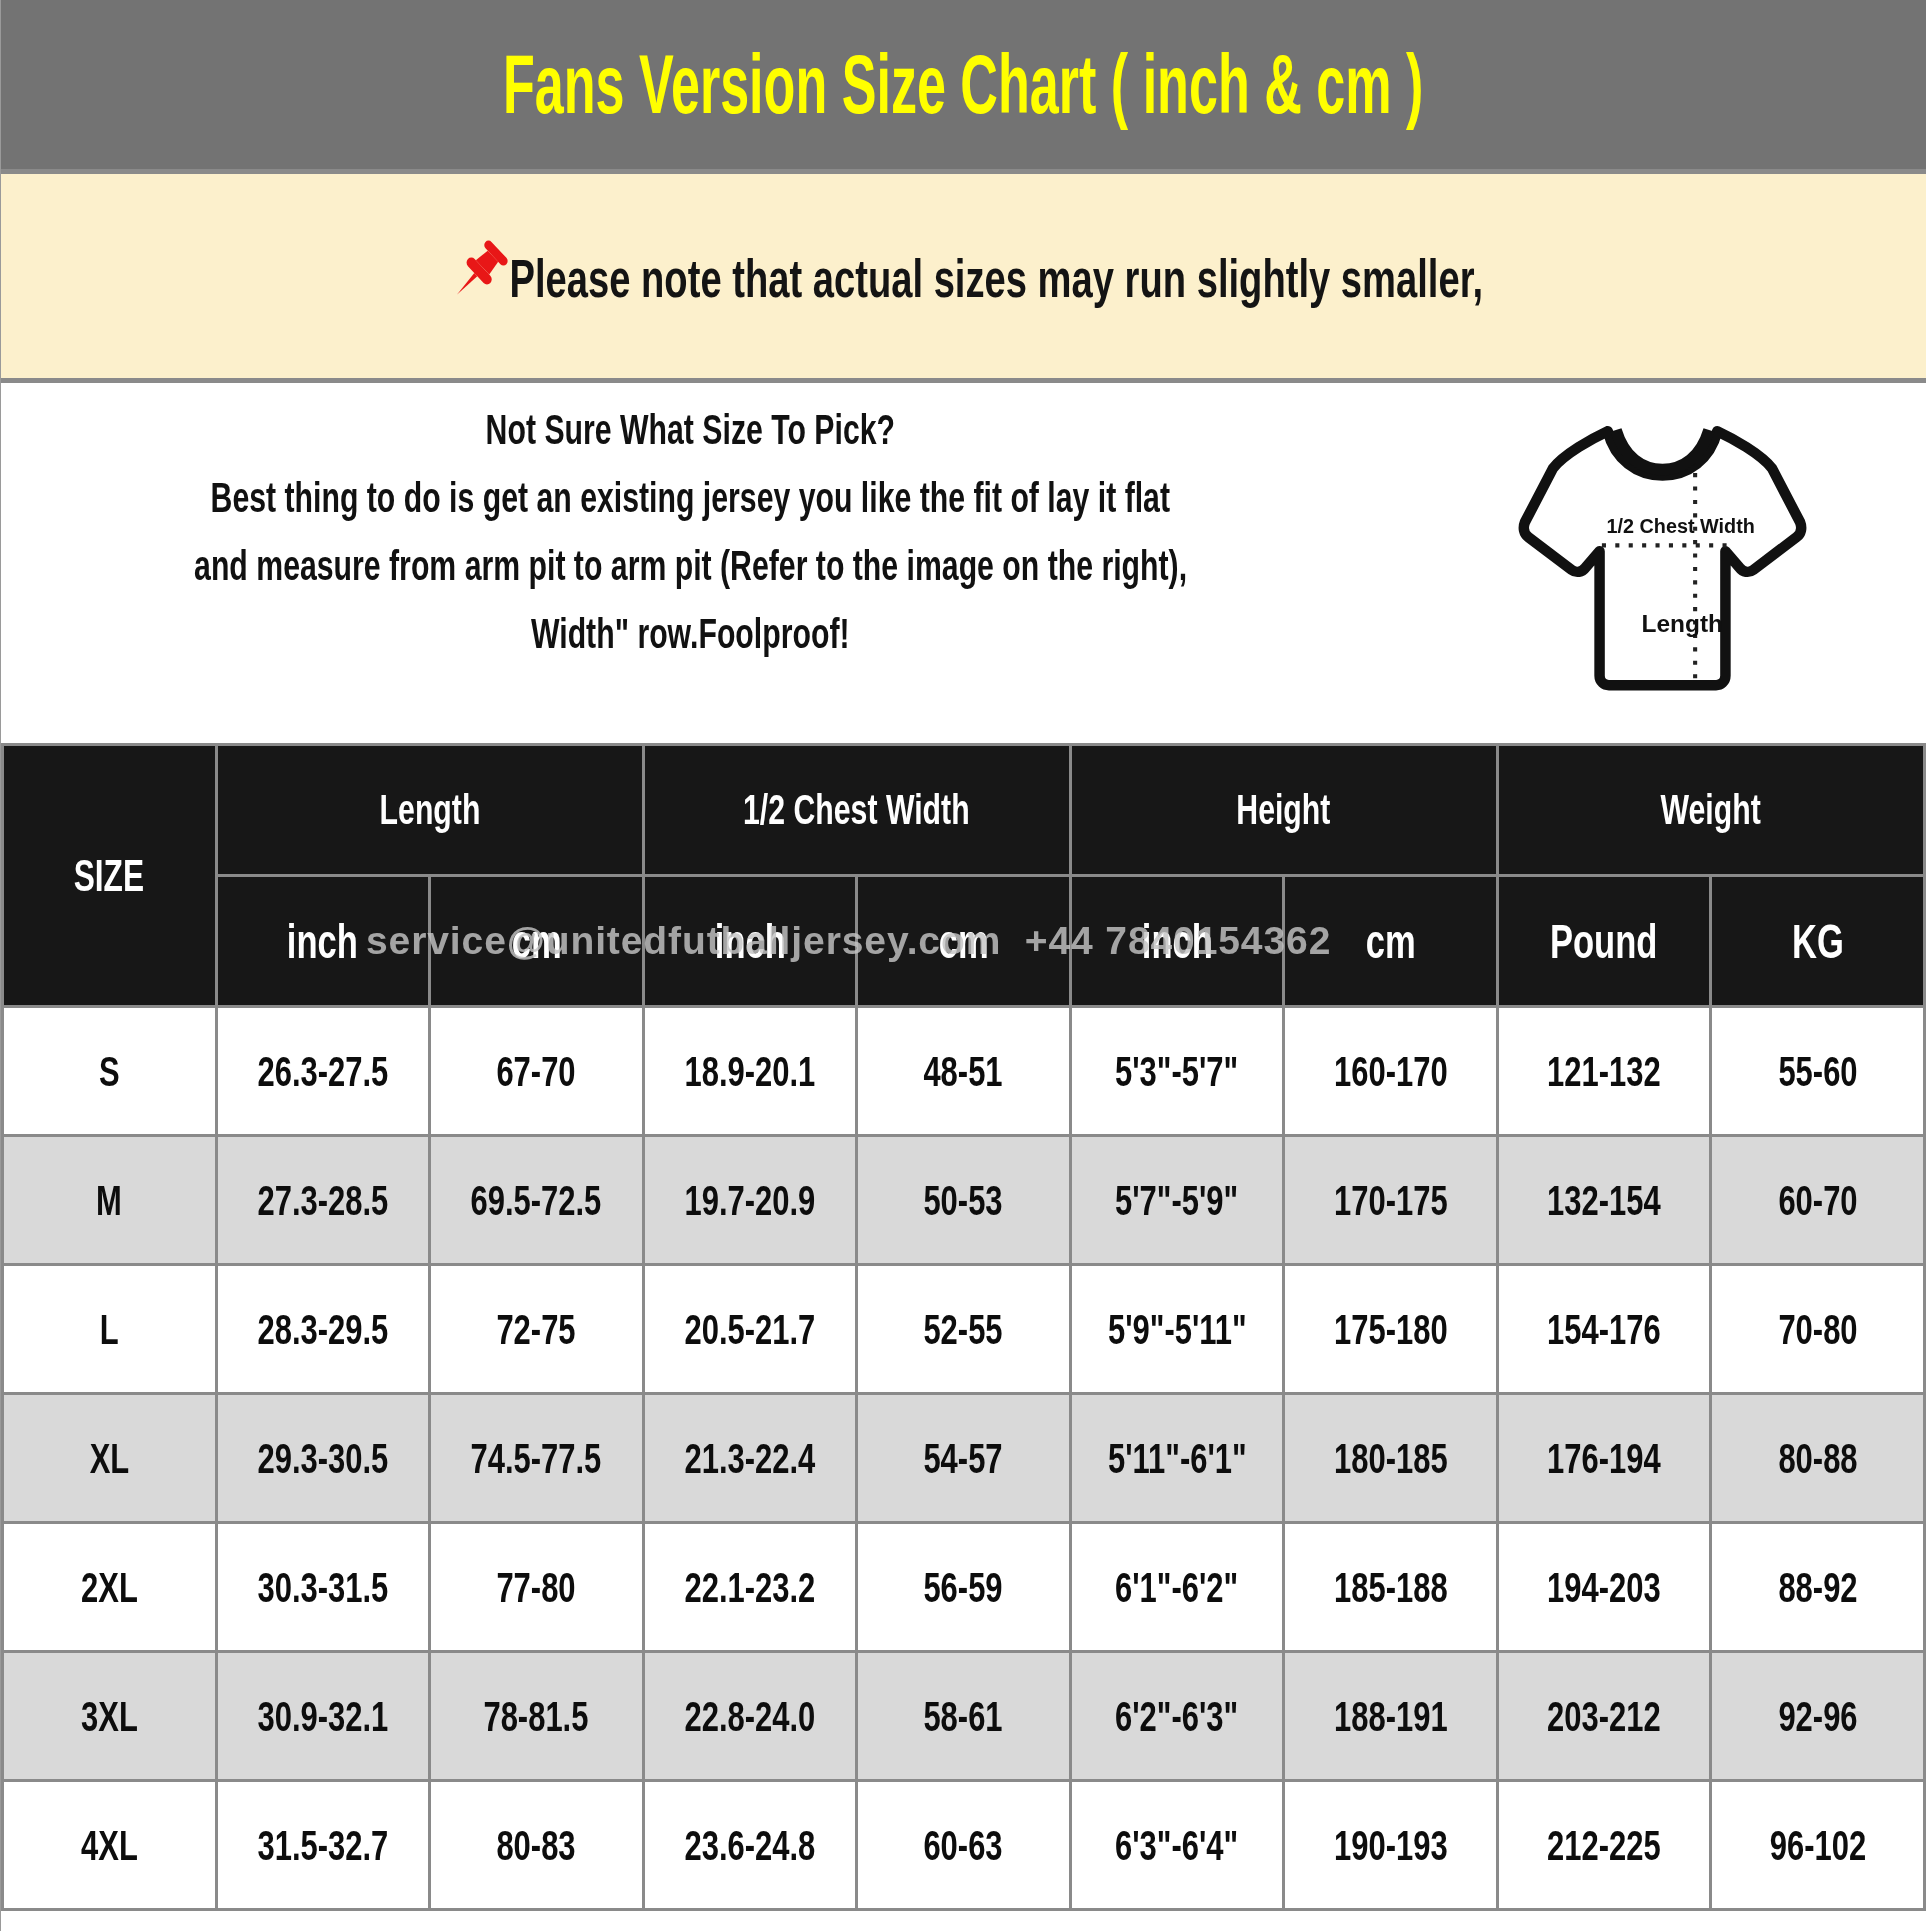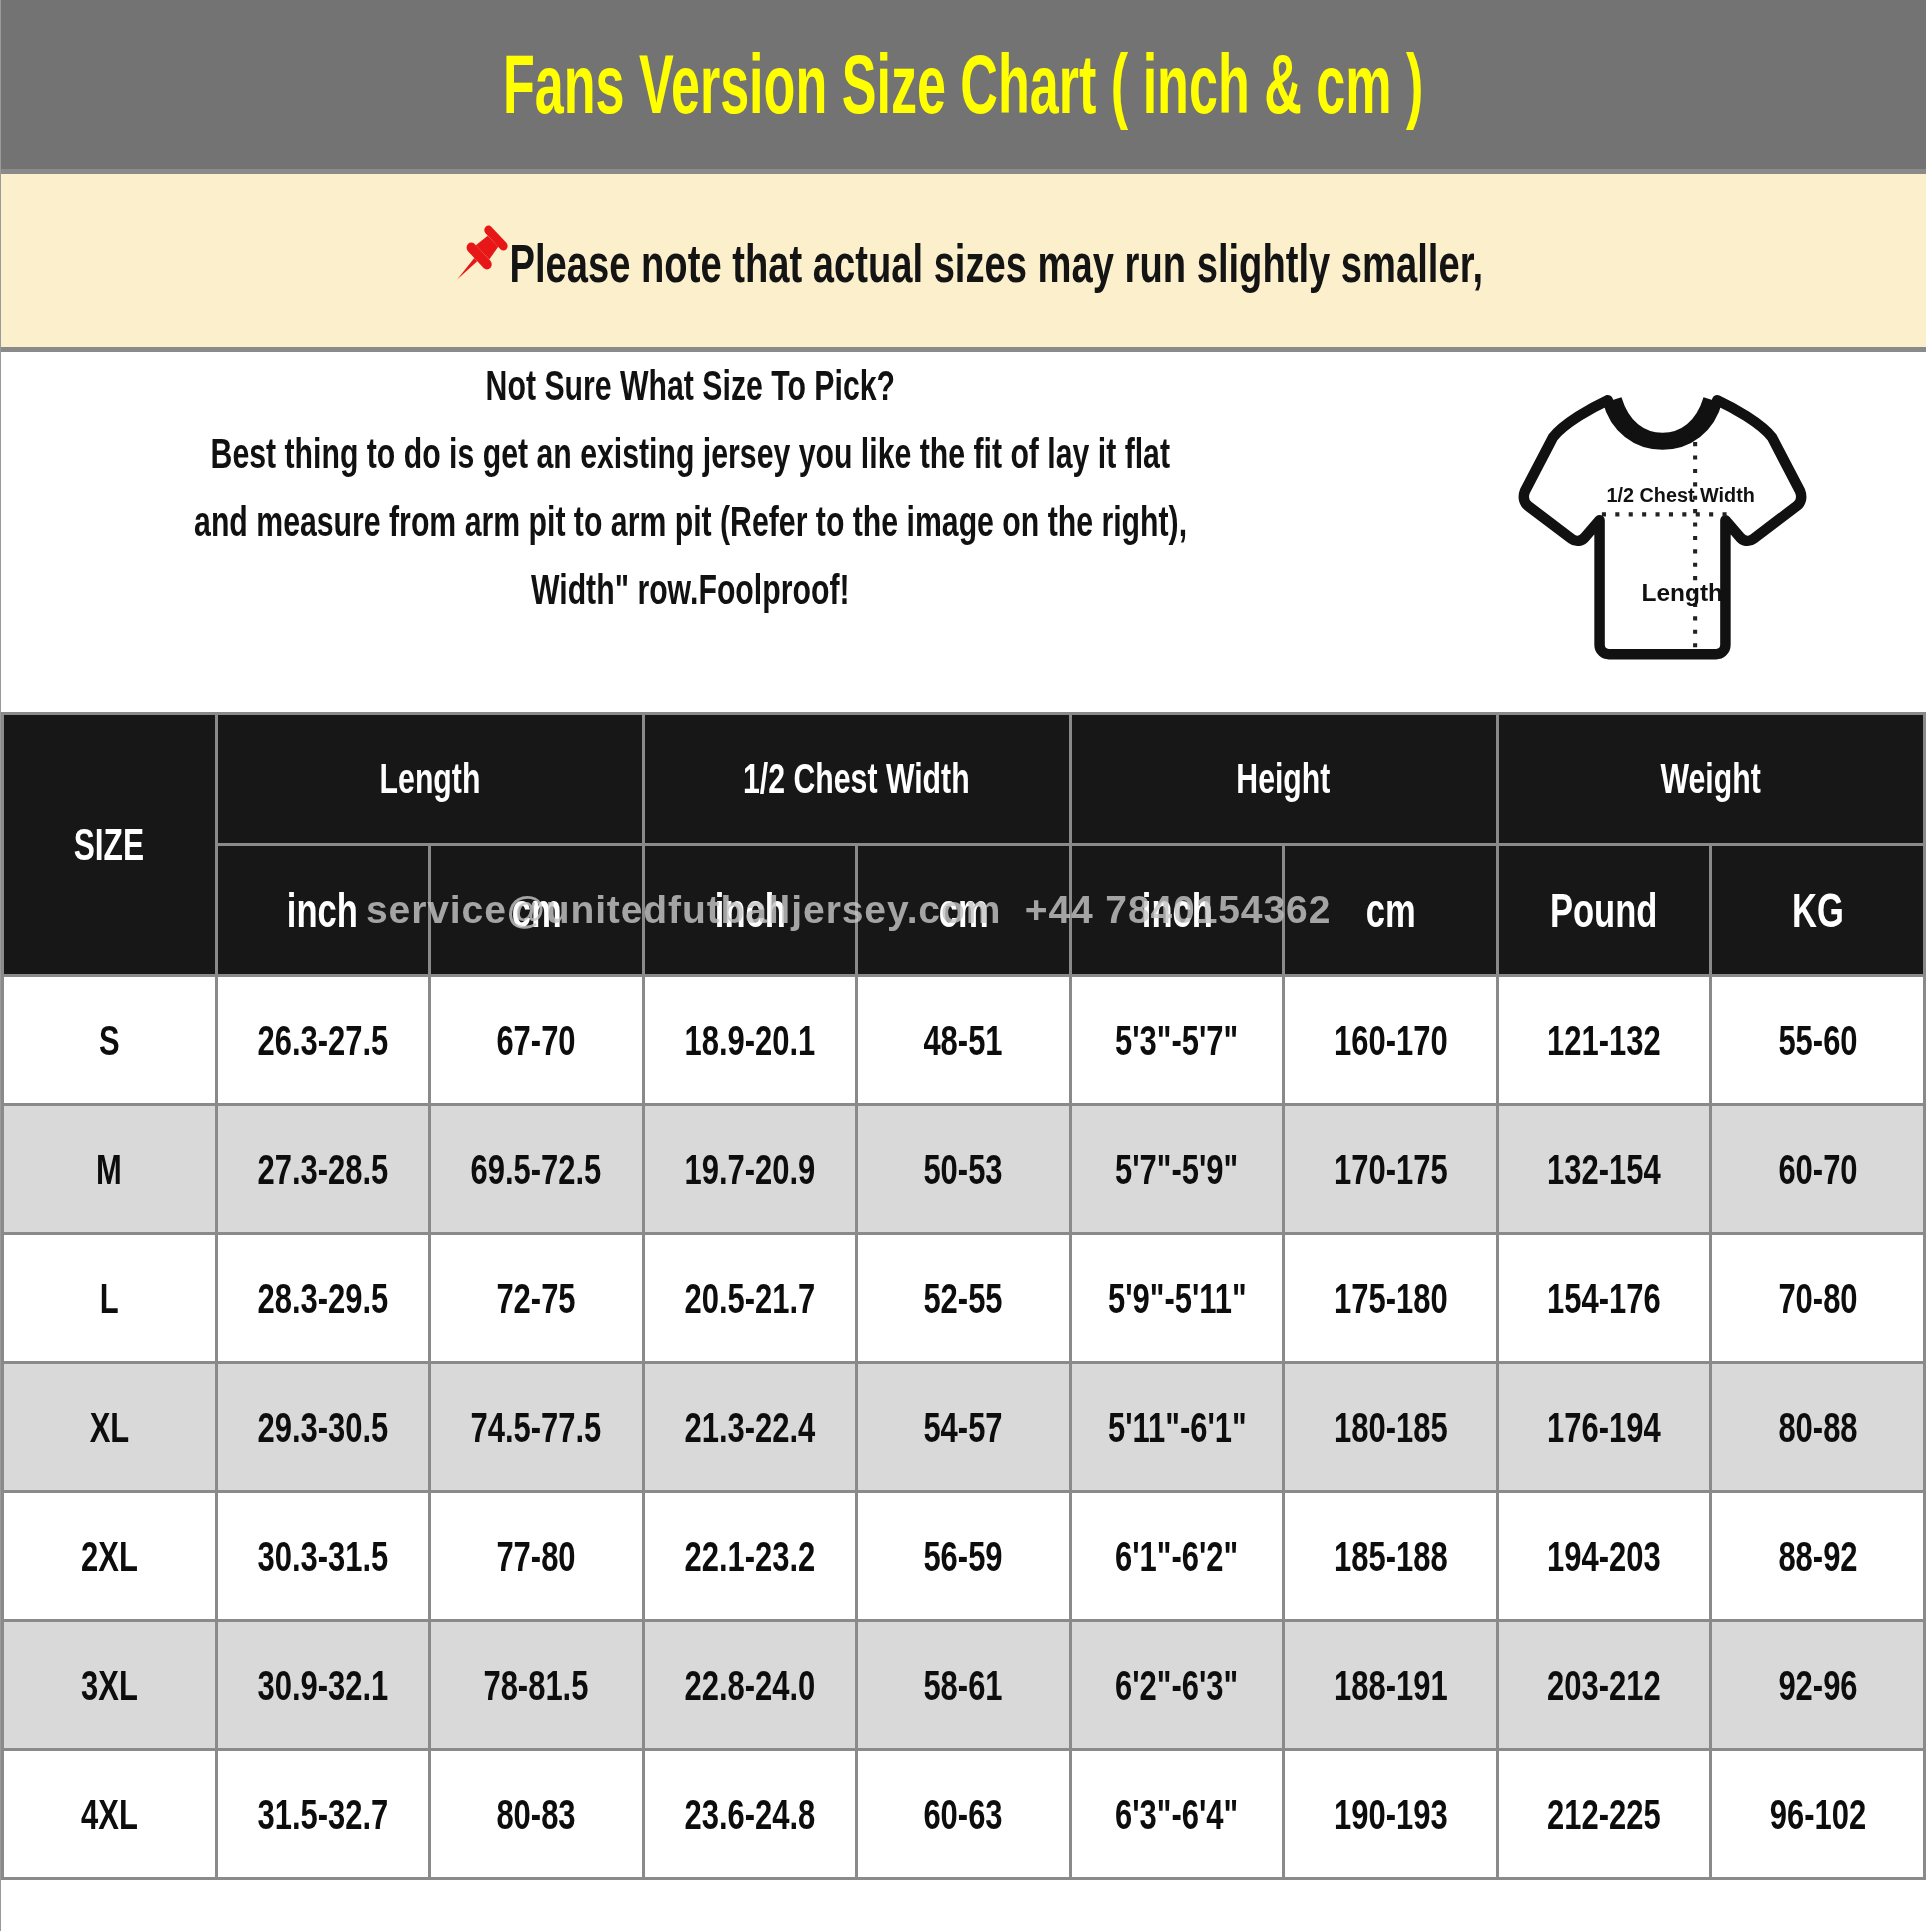--- a/index.html
+++ b/index.html
@@ -20,33 +20,33 @@
   
   .title-bar {
     height: 174px; background: #737373;
     border-bottom: 5.5px solid #8a8a8a;
     display: flex; align-items: center; justify-content: center;
   }
   .title-text { color: #ffff00; font-size: 84px; font-weight: bold; letter-spacing: 0; }
 
   
   .notice {
-    height: 178px; background: #fcf0cc;
+    height: 209px; background: #fcf0cc;
     border-bottom: 5.5px solid #8a8a8a;
     display: flex; flex-direction: column; align-items: center; justify-content: center;
     gap: 13px;
   }
   .notice-line { font-size: 53px; font-weight: bold; color: #141414; text-align: center; line-height: 1.2; }
   .notice-line .red { color: #ff0000; }
   .pin-svg { vertical-align: -14.7px; margin-right: 1.8px; }
   .arrow-svg { vertical-align: -3.7px; margin-left: 14.7px; }
 
   
   .info { height: 360px; display: flex; align-items: flex-start; }
-  .info-text { flex: 0 0 1286px; }
+  .info-text { flex: 0 0 1286px; padding-top: 13px; }
   .info-line { font-size: 42px; font-weight: bold; color: #111; line-height: 68px; text-align: center; }
   .shirt-box { margin-left: auto; margin-right: 112px; margin-top: 26px; }
 
   
   .table-wrap { position: relative; }
   table.size-table { width: 100%; border-collapse: collapse; table-layout: fixed; }
   .size-table th, .size-table td { border: 3.7px solid #8a8a8a; text-align: center; vertical-align: middle; padding: 0; }
   .size-table thead th { background: #171717; color: #ffffff; font-weight: bold; font-size: 42px; height: 131px; }
   .size-table thead tr.units-row th { font-size: 48px; }
   .size-table tbody th, .size-table tbody td {

